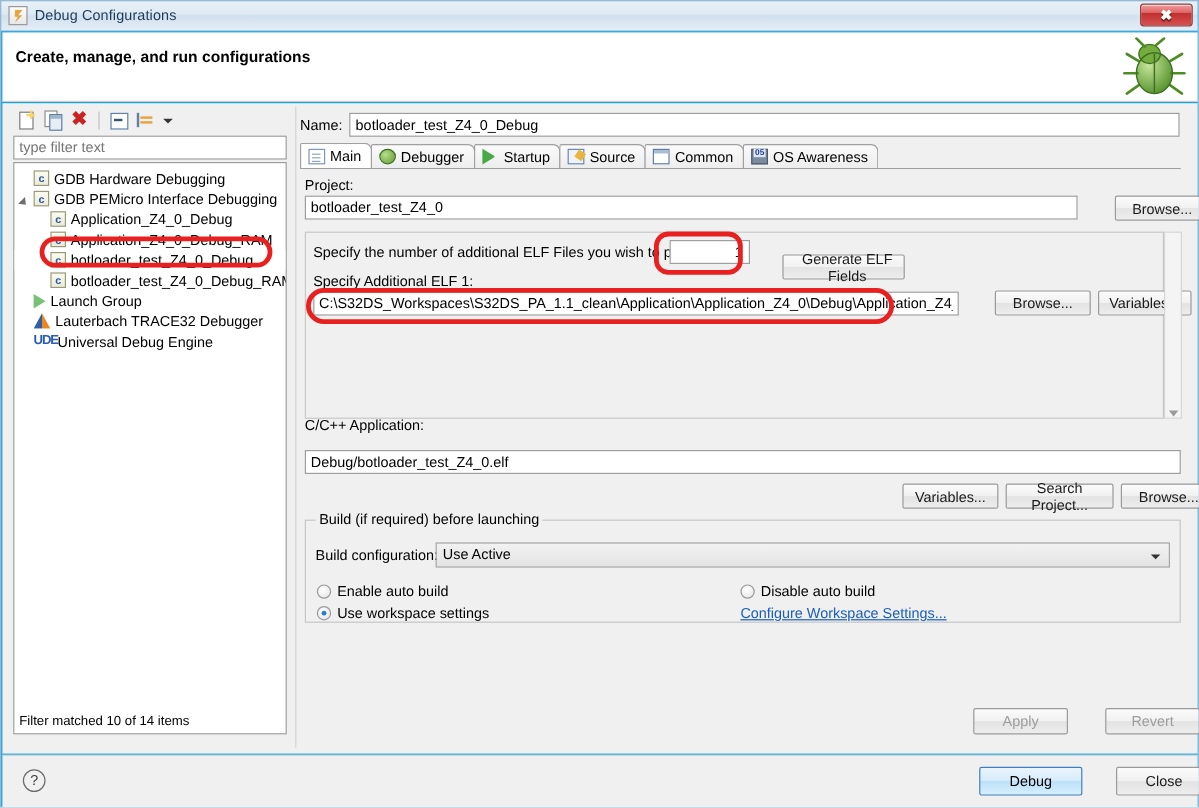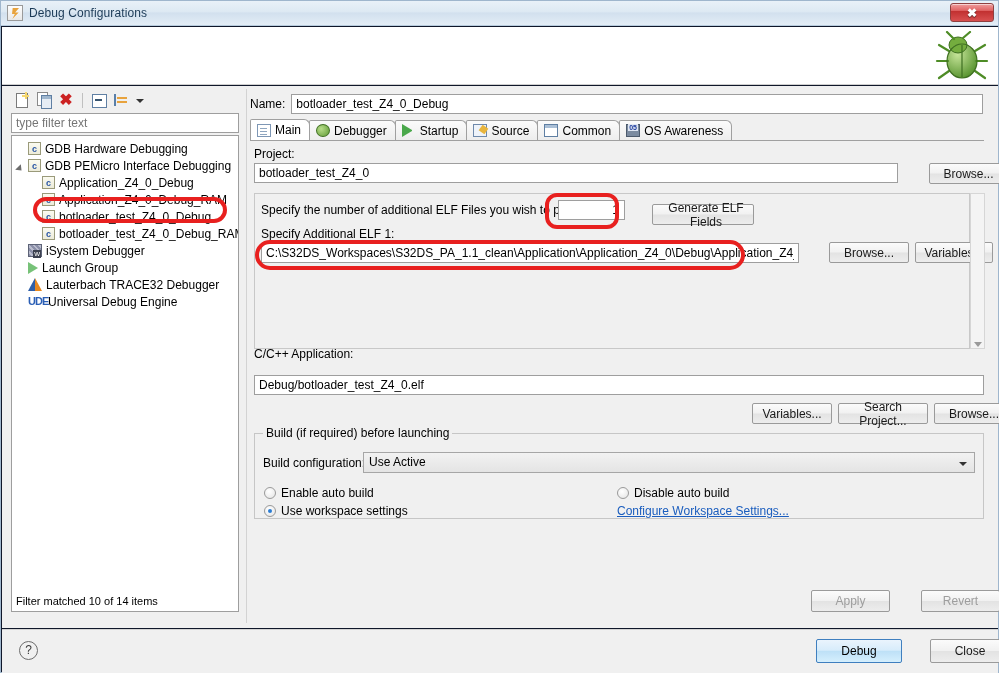--- a/index.html
+++ b/index.html
@@ -13,21 +13,21 @@
     font-size: 12px;
     color: #000;
     overflow: hidden;
     position: relative;
   }
 
   
   #window {
     position: absolute; left: 0; top: 0;
     width: 999px; height: 673px;
-    background: #0f172a;
+    background: #0ea5e9;
     border: 1px solid #9fb6cd;
     border-radius: 0;
   }
 
   
   #titlebar {
     position: absolute; left: 0; top: 0;
     width: 997px; height: 25px;
     background: linear-gradient(to bottom,#e9f1f8 0%, #dde9f3 45%, #d2e0ee 50%, #e3edf6 100%);
     border-bottom: 1px solid #b7cbdd;
@@ -323,21 +323,21 @@
   }
   #elf-count-label { position: absolute; left: 6px; top: 9px; font-size: 12px; }
   #elf-count-input {
     position: absolute; left: 303px; top: 6px;
     width: 67px; height: 20px;
     border: 1px solid #9e9e9e; background: #fff;
     font-size: 12px; text-align: right; padding: 1px 5px;
     font-family: "Liberation Sans", sans-serif;
   }
   #gen-elf-btn {
-    position: absolute; left: 373px; top: 10px;
+    position: absolute; left: 373px; top: 18px;
     width: 102px; height: 21px; padding-left: 12px;
   }
   #elf1-label { position: absolute; left: 6px; top: 33px; font-size: 12px; }
   #elf1-input {
     position: absolute; left: 6px; top: 49px;
     width: 538px; height: 20px;
     border: 1px solid #9e9e9e; background: #fff;
     font-size: 12px; padding: 1px 4px;
     font-family: "Liberation Sans", sans-serif;
   }
@@ -462,20 +462,21 @@
 
   <div id="titlebar">
     <div class="tb-icon"></div>
     <div class="tb-title">Debug Configurations</div>
     <div id="close-btn">
       <span>✖</span>
     </div>
   </div>
 
   <div id="header">
+    <div class="hdr-title">Create, manage, and run configurations</div>
     <svg id="bug-icon" viewBox="0 0 58 52">
       <ellipse cx="30" cy="30" rx="15" ry="17" fill="#6fae3e"></ellipse>
       <ellipse cx="30" cy="30" rx="15" ry="17" fill="url(#g1)"></ellipse>
       <defs>
         <radialGradient id="g1" cx="0.35" cy="0.3" r="0.8">
           <stop offset="0" stop-color="#c7e59a"></stop>
           <stop offset="1" stop-color="#4e8c26"></stop>
         </radialGradient>
       </defs>
       <ellipse cx="26" cy="14" rx="9" ry="8" fill="#74ad3e" stroke="#3f6f22" stroke-width="1"></ellipse>
@@ -537,25 +538,20 @@
               <span class="ticon ticon-c">c</span>
               <span class="tlabel">botloader_test_Z4_0_Debug</span>
             </div>
             <div class="tnode" style="padding-left: 18px;">
               <span class="twist"></span>
               <span class="ticon ticon-c">c</span>
               <span class="tlabel">botloader_test_Z4_0_Debug_RAM</span>
             </div>
             <div class="tnode" style="padding-left: 4px;">
               <span class="twist"></span>
-              <span class="ticon ticon-sys"></span>
-              <span class="tlabel">iSystem Debugger</span>
-            </div>
-            <div class="tnode" style="padding-left: 4px;">
-              <span class="twist"></span>
               <span class="ticon ticon-play"></span>
               <span class="tlabel">Launch Group</span>
             </div>
             <div class="tnode" style="padding-left: 4px;">
               <span class="twist"></span>
               <span class="ticon ticon-tri"></span>
               <span class="tlabel">Lauterbach TRACE32 Debugger</span>
             </div>
             <div class="tnode" style="padding-left: 4px;">
               <span class="twist"></span>

